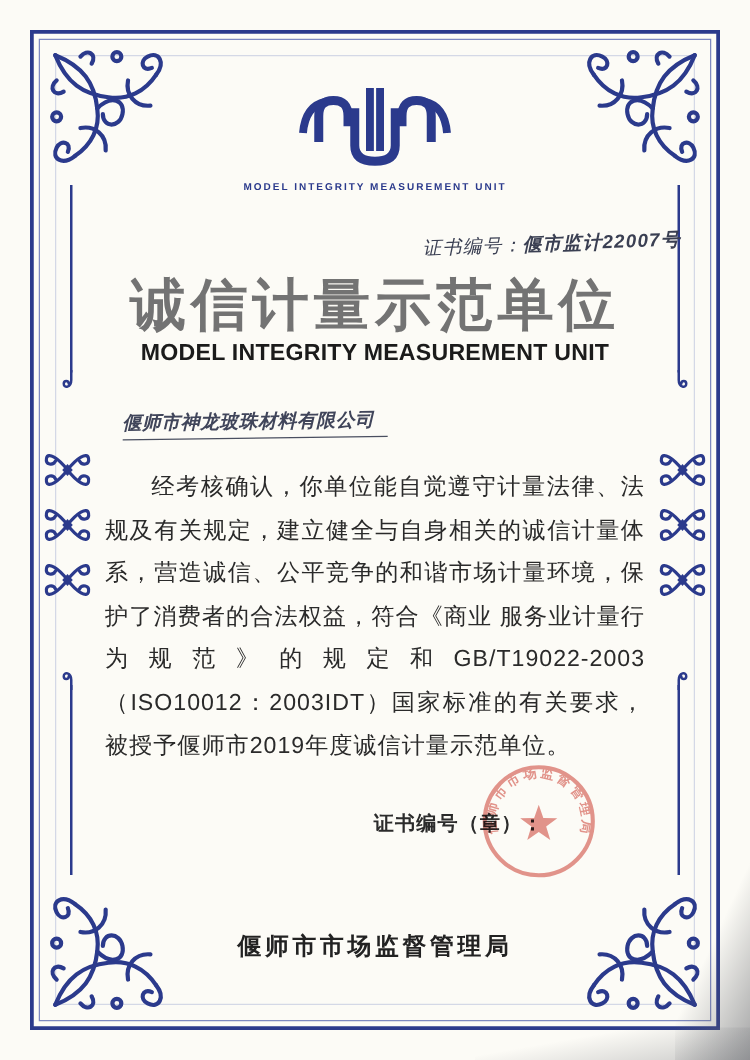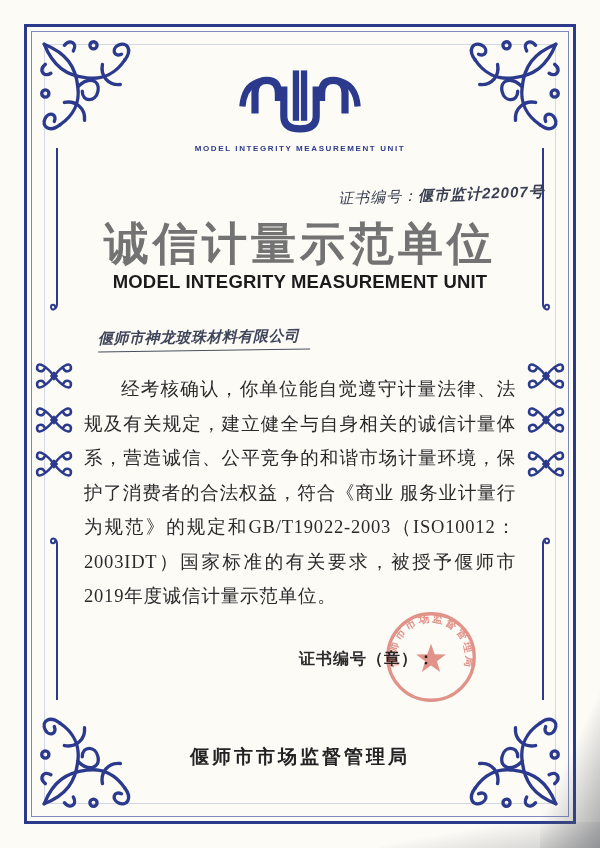--- a/index.html
+++ b/index.html
@@ -65,21 +65,20 @@
     border-bottom:1.5px solid #4a4f60;padding-bottom:3px;
     transform:rotate(-0.8deg);letter-spacing:0.5px;white-space:nowrap;
   }
 
   
   .body-text{
     position:absolute;top:372px;left:84px;width:432px;
     font-size:18.5px;line-height:34.5px;color:#2a2a2a;
     text-align:justify;text-justify:inter-character;text-indent:2em;
     letter-spacing:0.8px;
-    font-family:Liberation Serif, serif;
   }
 
   
   .issuer-label{
     position:absolute;top:649px;left:299px;font-size:16px;font-weight:bold;
     color:#2b2b2b;letter-spacing:1px;
   }
   .seal{position:absolute;top:610px;left:384px;width:94px;height:94px;opacity:0.62;
     mix-blend-mode:multiply;}
   .issuer-name{

